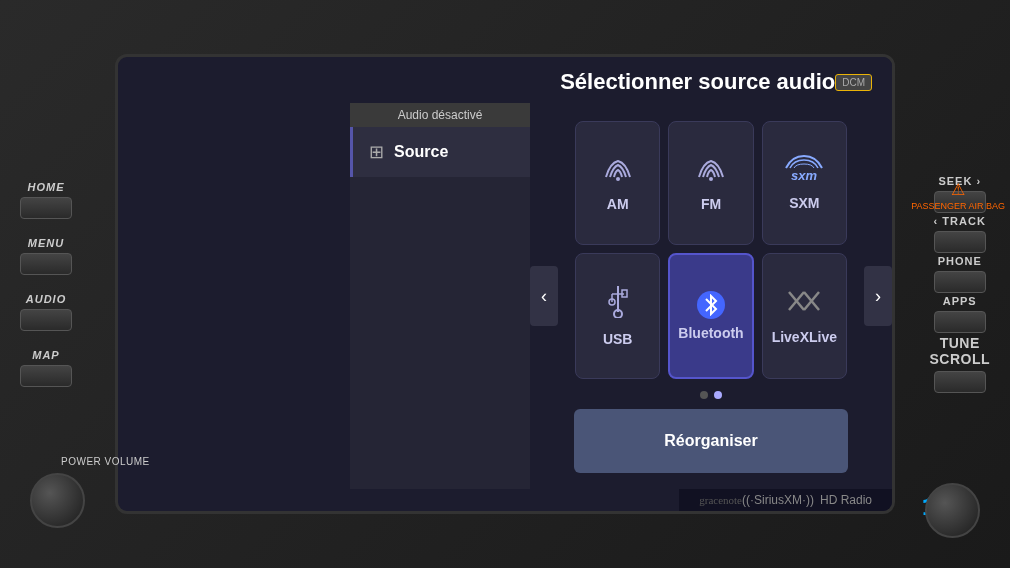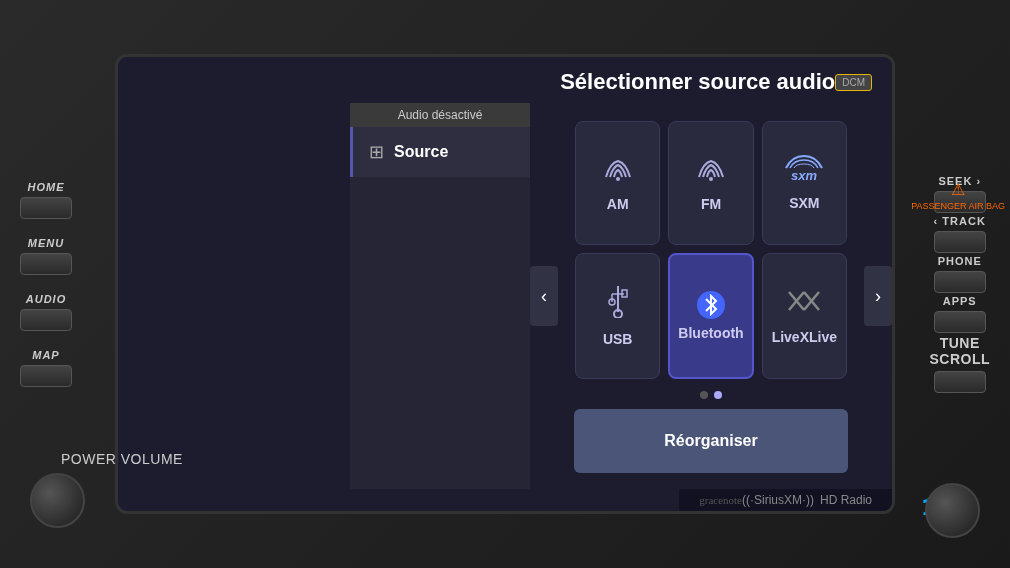--- a/index.html
+++ b/index.html
@@ -365,21 +365,21 @@
     .knob-right {
       right: 30px;
       bottom: 30px;
     }
 
     .power-volume-label {
       position: absolute;
       left: 22px;
       bottom: 100px;
       color: #ccc;
-      font-size: 14px;
+      font-size: 10px;
       text-align: left;
       line-height: 1.3;
       letter-spacing: 0.5px;
       padding-left: 39px;
     }
 
     
     .blue-display {
       position: absolute;
       right: 55px;

